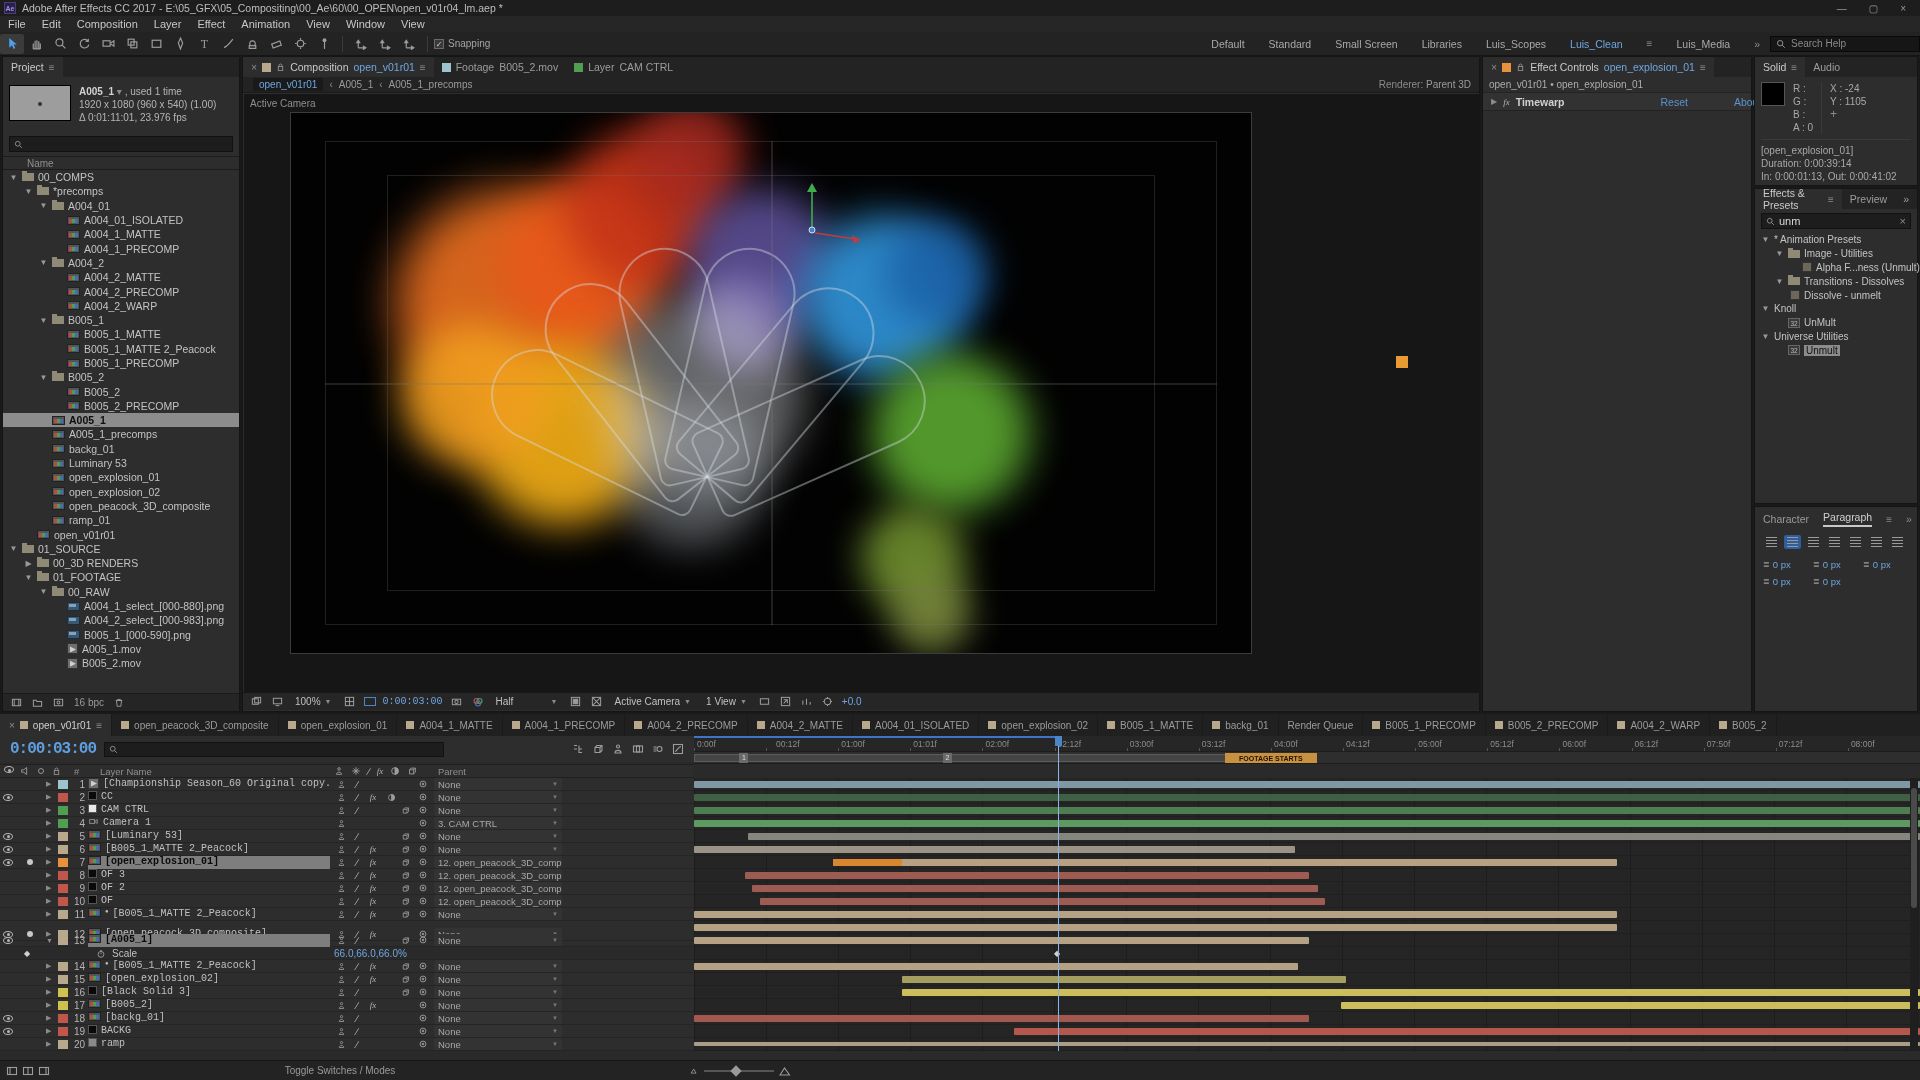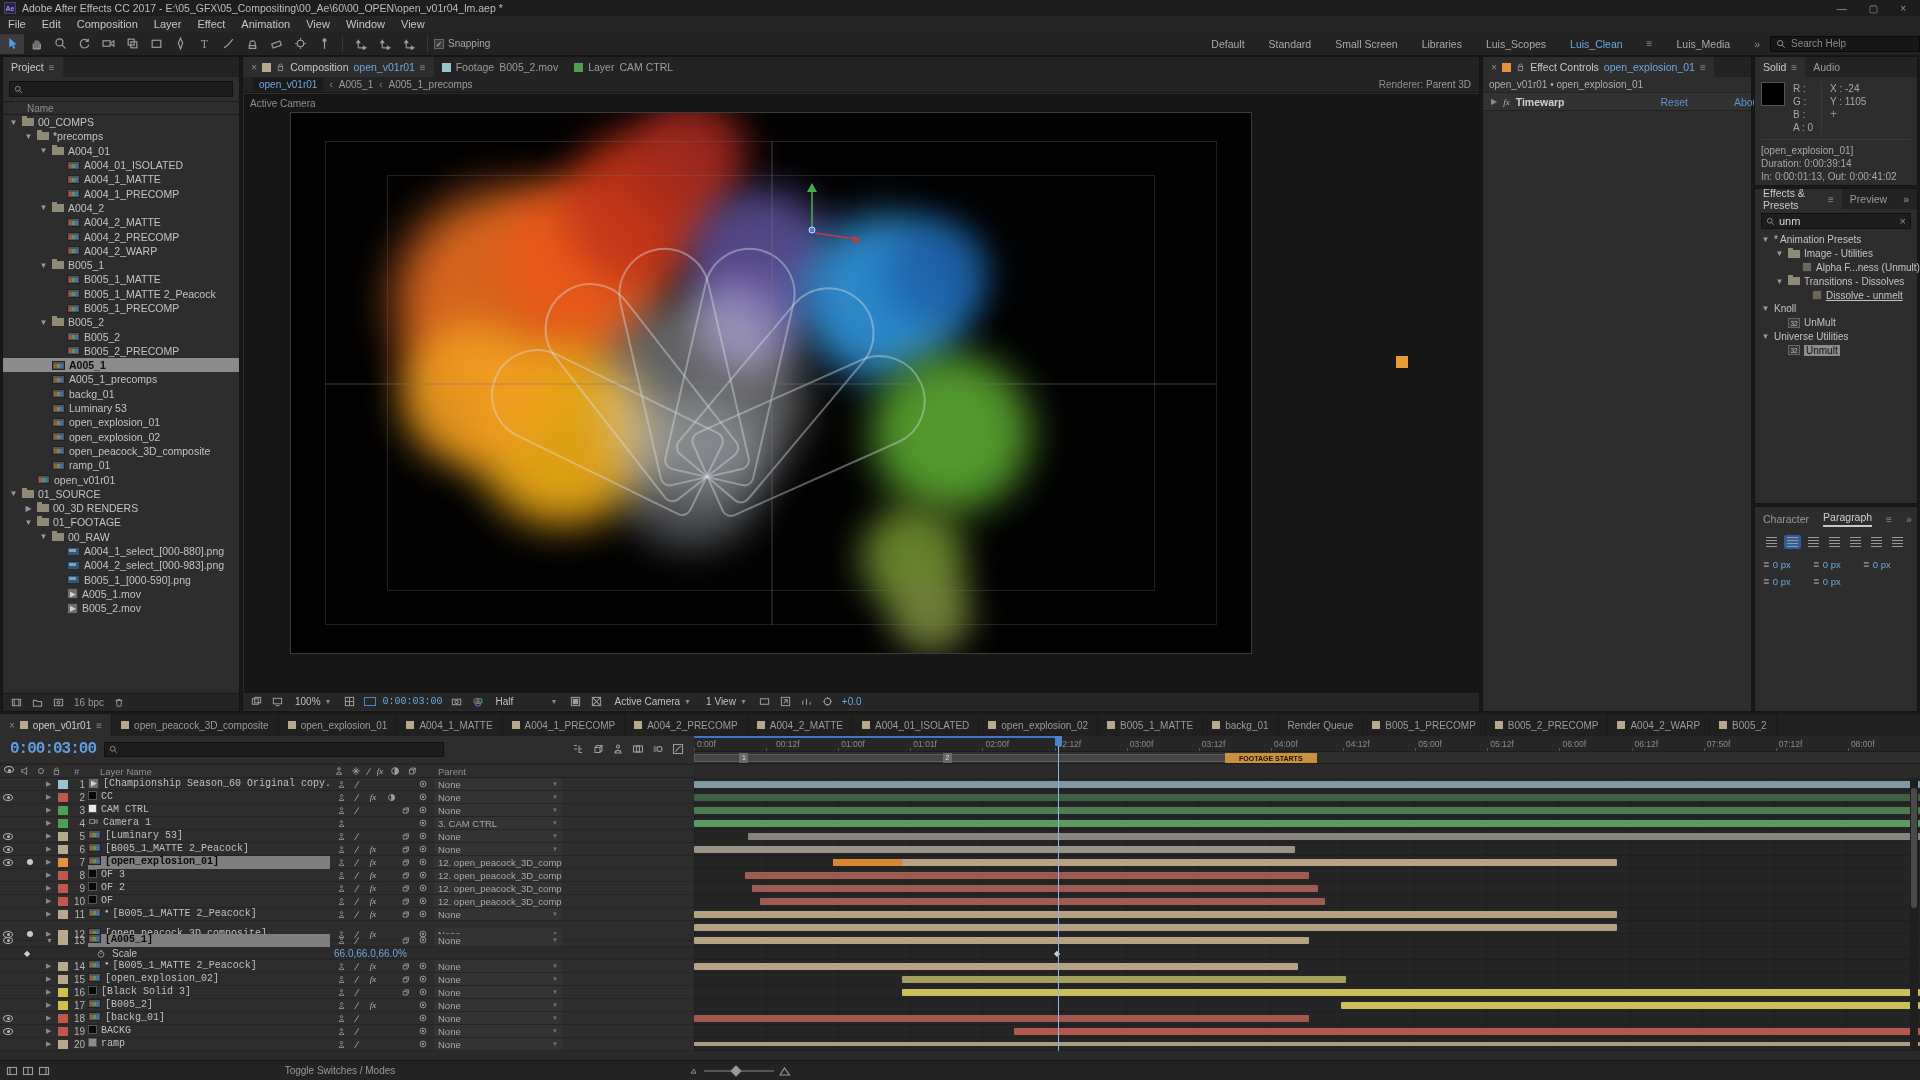--- a/index.html
+++ b/index.html
@@ -289,20 +289,30 @@
     </span>
   </div>
 
   <div id="project" class="abs panel">
     <div class="tabrow">
       <span class="ptab active">
         <span>Project</span>
         <span class="hamb">≡</span>
       </span>
     </div>
+    <div id="proj-info">
+      <div id="proj-thumb"></div>
+      <div id="proj-meta">
+        <div><b style="color:#d2d2d2;">A005_1</b>
+          <span class="dim">▾</span>
+          <span>, used 1 time</span></div>
+        <div>1920 x 1080  (960 x 540) (1.00)</div>
+        <div>Δ 0:01:11:01, 23.976 fps</div>
+      </div>
+    </div>
     <div id="proj-search">
       <svg width="9" height="9" viewBox="0 0 12 12">
           <circle cx="5" cy="5" r="3.2"></circle>
           <path d="M7.5 7.5 L10.5 10.5"></path>
         </svg>
     </div>
     <div id="proj-name-hd">Name</div>
     <div id="proj-tree">
         <div class="trow" style="padding-left: 6px;">
           <span class="twirl">▼</span>
@@ -757,21 +767,21 @@
         <div class="eprow" style="padding-left: 34px;">
           <span class="twirl"></span>
           <span class="ic-pre"></span>
           <span class="nm">Alpha F...ness (Unmult)</span>
         </div>
         <div class="eprow" style="padding-left: 20px;">
           <span class="twirl">▼</span>
           <span class="ic-folder"></span>
           <span class="nm">Transitions - Dissolves</span>
         </div>
-        <div class="eprow" style="padding-left: 44px; text-decoration: underline;">
+        <div class="eprow" style="padding-left: 22px;">
           <span class="twirl"></span>
           <span class="ic-pre"></span>
           <span class="nm">Dissolve - unmelt</span>
         </div>
         <div class="eprow" style="padding-left: 6px;">
           <span class="twirl">▼</span>
           <span class="nm">Knoll</span>
         </div>
         <div class="eprow" style="padding-left: 20px;">
           <span class="twirl"></span>

